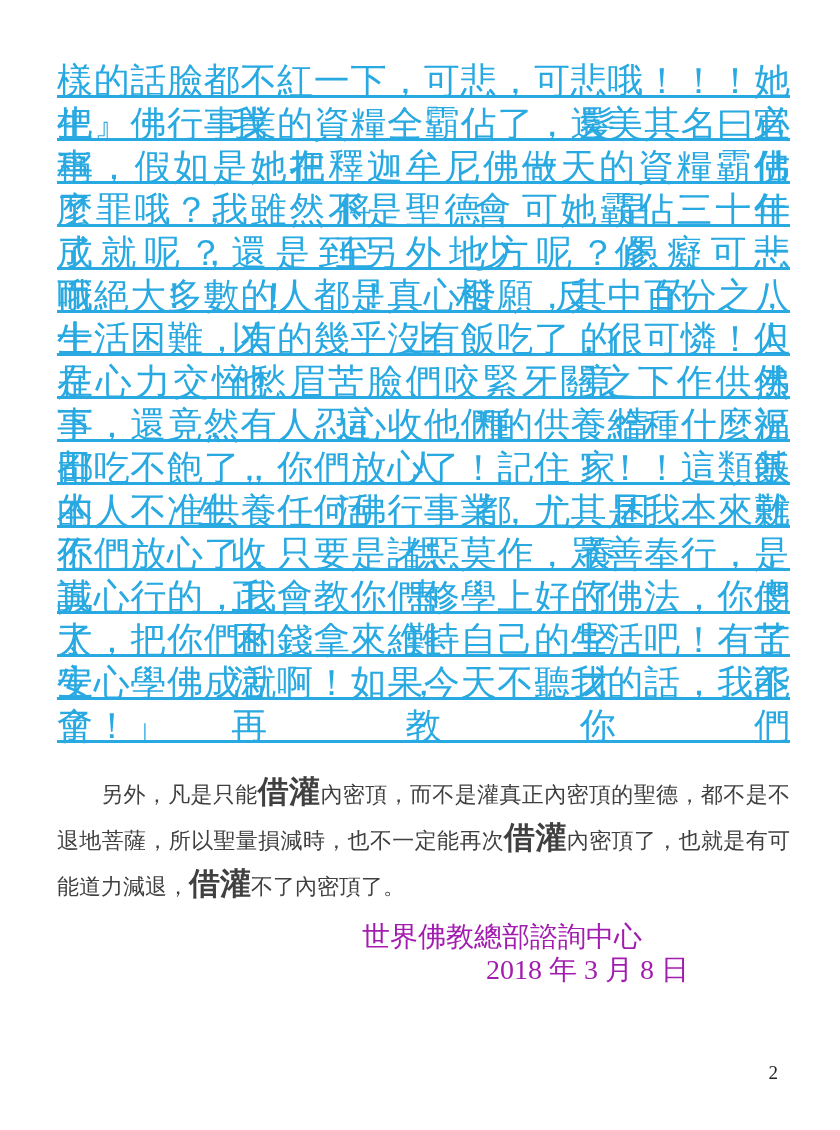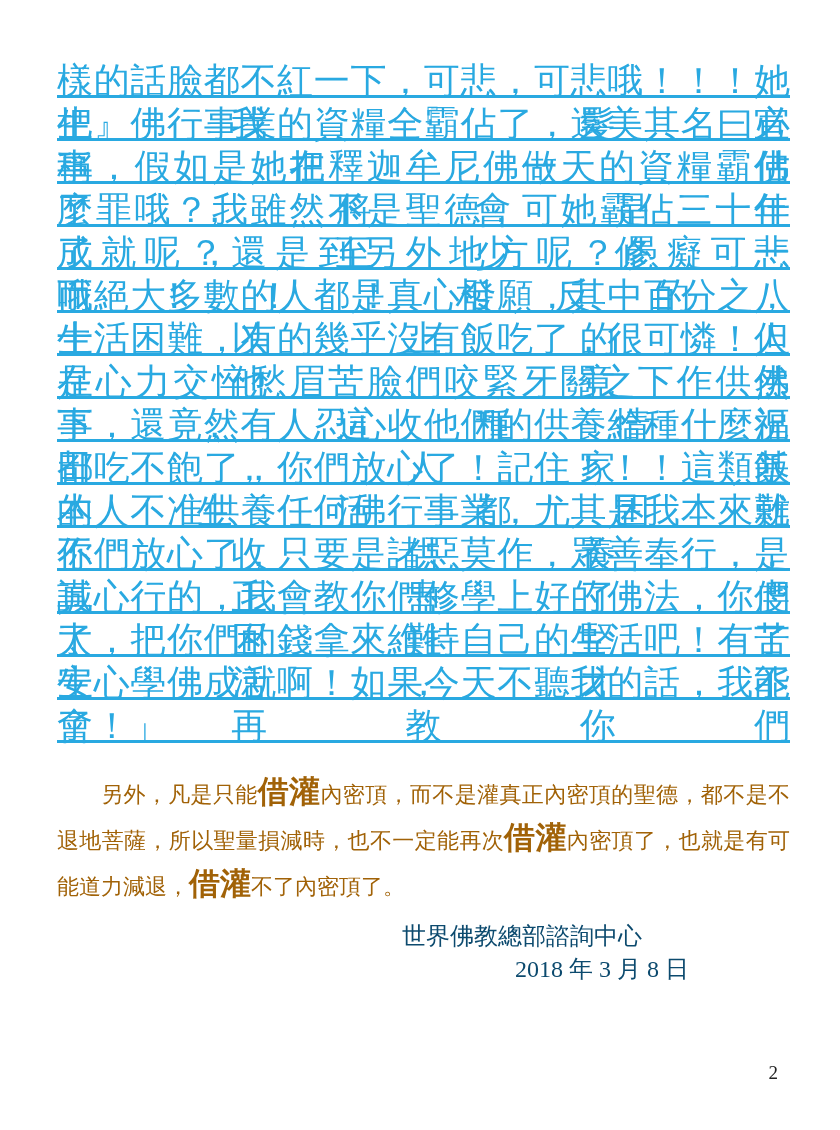--- a/index.html
+++ b/index.html
@@ -46,22 +46,22 @@
     text-indent: 2em;
   }
   .closing .bb {
     font-weight: bold;
     font-size: 31px;
     line-height: 1;
   }
   
   .signature {
     margin-top: 10px;
-    color: #0c4a6e;
-    font-size: 24px;
+    color: #a21caf;
+    font-size: 28px;
   }
   .sig-line { line-height: 33px; text-align: right; }
   .sig-org    { padding-right: 148px; }
   .sig-byline { padding-right: 41px; }
   .sig-date   { padding-right: 101px; }
   
   .page-number {
     position: absolute;
     top: 1062px;
     right: 62px;
@@ -88,21 +88,21 @@
         <div class="quote-line j">下，還竟然有人忍心收他們的供養給種什麼福田，人家飯</div>
         <div class="quote-line j">都吃不飽了，你們放心了！記住！！！這類基本生活都困難</div>
         <div class="quote-line j">的人不准供養任何佛行事業，尤其是我本來就不收供養，</div>
         <div class="quote-line j">你們放心了，只要是諸惡莫作，眾善奉行，是真正盡了虔</div>
         <div class="quote-line j">誠心行的，我會教你們修學上好的佛法，你們太困難堅苦</div>
         <div class="quote-line j">了，把你們的錢拿來維持自己的生活吧！有了生活，才能</div>
         <div class="quote-line j">安心學佛成就啊！如果今天不聽我的話，我不會再教你們</div>
         <div class="quote-line">了！」</div>
       </div>
 
-    <div class="closing" style="color: #a16207;"><span>另外，凡是只能</span><span class="bb">借灌</span><span>內密頂，而不是灌真正內密頂的聖德，都不是不退地菩薩，所以聖量損減時，也不一定能再次</span><span class="bb">借灌</span><span>內密頂了，也就是有可能道力減退，</span><span class="bb">借灌</span><span>不了內密頂了。</span></div>
+    <div class="closing" style="color: #404040;"><span>另外，凡是只能</span><span class="bb">借灌</span><span>內密頂，而不是灌真正內密頂的聖德，都不是不退地菩薩，所以聖量損減時，也不一定能再次</span><span class="bb">借灌</span><span>內密頂了，也就是有可能道力減退，</span><span class="bb">借灌</span><span>不了內密頂了。</span></div>
 
     <div class="signature">
       <div class="sig-line sig-org">世界佛教總部諮詢中心</div>
       <div class="sig-line sig-date">2018 年 3 月 8 日</div>
     </div>
 
   </div>
 
   <div class="page-number">2</div>
 </div>

